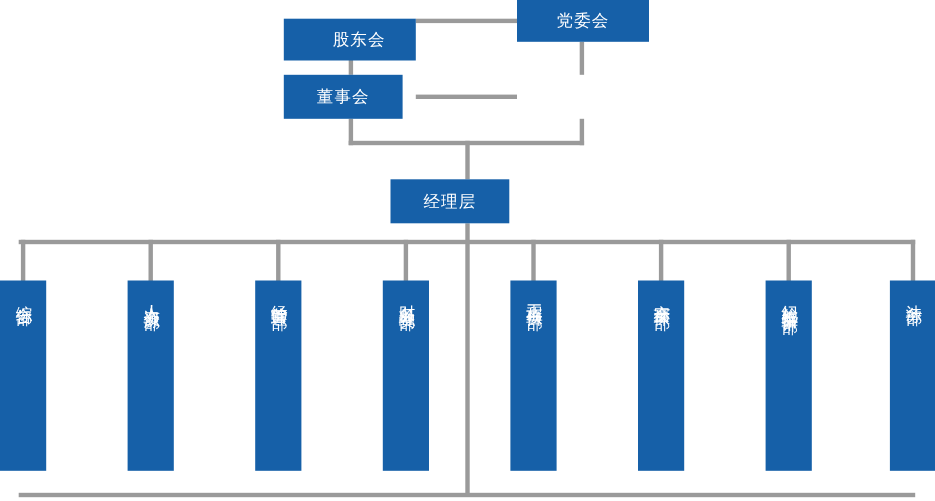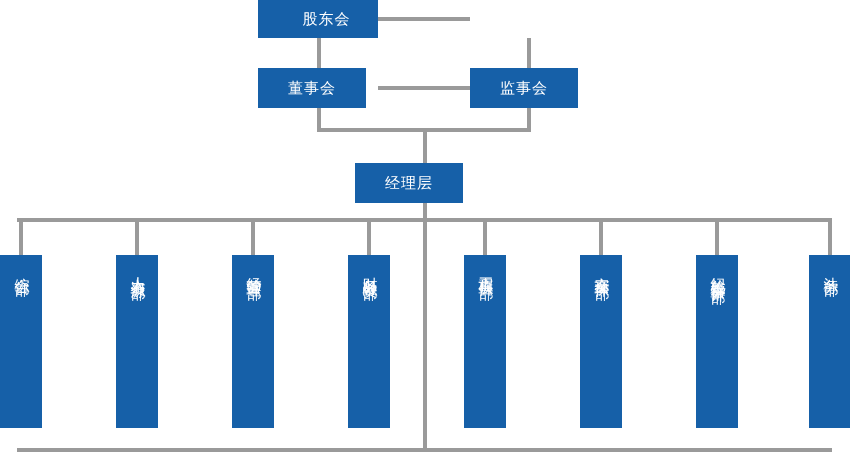--- a/index.html
+++ b/index.html
@@ -91,32 +91,32 @@
   <div class="line line-v" style="left:251px; top:218px; height:38px;"></div>
   <div class="line line-v" style="left:367px; top:218px; height:38px;"></div>
   <div class="line line-v" style="left:483px; top:218px; height:38px;"></div>
   <div class="line line-v" style="left:599px; top:218px; height:38px;"></div>
   <div class="line line-v" style="left:715px; top:218px; height:38px;"></div>
   <div class="line line-v" style="left:828px; top:218px; height:38px;"></div>
 
   <div class="line line-v" style="left:423px; top:220px; height:230px;"></div>
   <div class="line line-h" style="left:17px; top:448px; width:815px;"></div>
 
-  <div class="node node-top" style="left:258px; top:0px;padding-left:17px;">
+  <div class="node node-top" style="left:258px; top:17px;padding-left:17px;">
     <span>股东会</span>
   </div>
 
+  <div class="node node-top" style="left:470px; top:0px;">
+    <span>党委会</span>
+  </div>
 
   <div class="node node-mid" style="left:258px; top:68px;">
     <span>董事会</span>
   </div>
 
-  <div class="node node-mid" style="left:470px; top:68px;">
-    <span>监事会</span>
-  </div>
 
   <div class="node node-mid" style="left:355px; top:163px;text-align:center;">
     <span>经理层</span>
   </div>
 
   <div class="node node-dept" style="left:0px; top:255px;">
     <span class="vtext">综合部</span>
   </div>
 
   <div class="node node-dept" style="left:116px; top:255px;">

